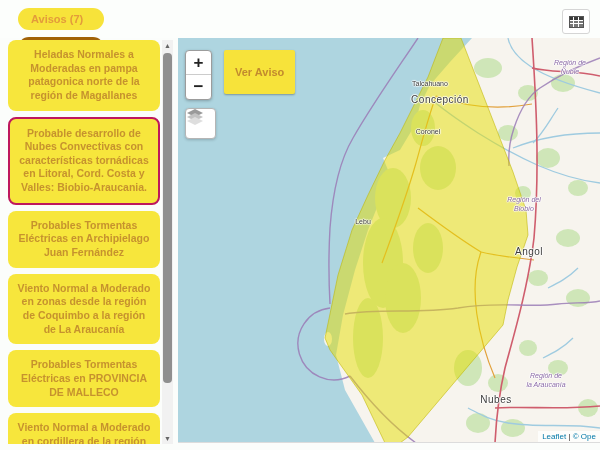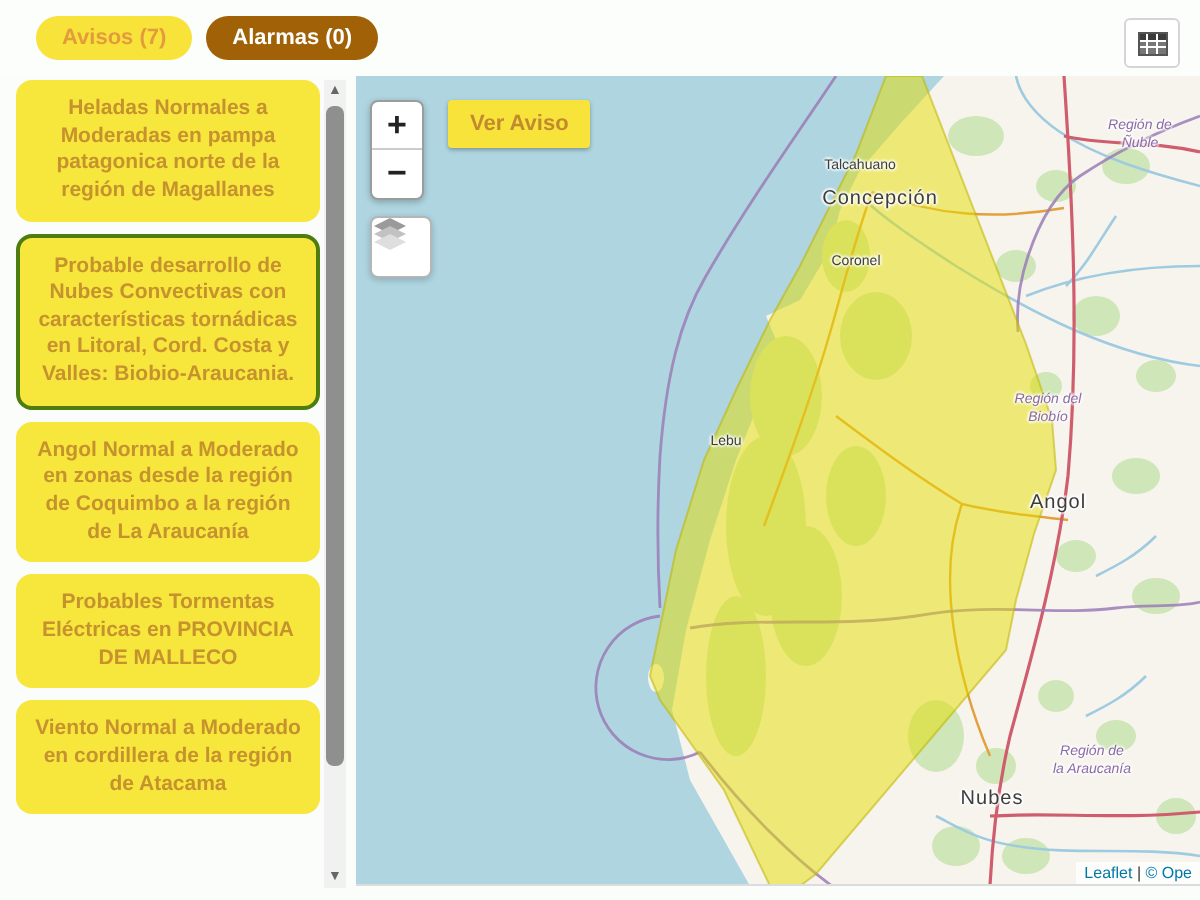--- a/index.html
+++ b/index.html
@@ -2,41 +2,41 @@
 <html><head>
 <meta charset="utf-8">
 <style>
   * { margin:0; padding:0; box-sizing:border-box; }
   html,body { width:600px; height:450px; overflow:hidden; background:#fdfffd;
               font-family:"Liberation Sans", sans-serif; }
   .app { position:relative; width:600px; height:450px; background:#fbfdfb; }
 
   
   .header { position:absolute; left:0; top:0; width:600px; height:38px; background:#fcfefc; }
-  .tabs { position:absolute; left:18px; top:8px; display:flex; gap:7px; }
+  .tabs { position:absolute; left:18px; top:8px; display:flex; gap:7px;flex-direction:column; }
   .tab { padding:5px 13px; border-radius:13px; font-size:11px; font-weight:bold;
          cursor:pointer; white-space:nowrap; }
   .tab-avisos  { background:#f7e33a; color:#e39b3b; }
   .tab-alertas { background:#f28e0e; color:#fdeec4; }
   .tab-alarmas { background:#a16207; color:#ffffff; }
   .grid-btn { position:absolute; right:10px; top:9px; width:28px; height:25px;
               background:#fff; border:1px solid #d5d5d5; border-radius:3px;
               display:flex; align-items:center; justify-content:center; cursor:pointer; }
   .grid-ico { width:15px; height:12px; background:#8a8a8a; border:1px solid #555;
               display:grid; grid-template-columns:1fr 1fr 1fr; grid-template-rows:3px 1fr 1fr; gap:1px;
               background:#fff; }
   .grid-ico span { background:#777; }
   .grid-ico span.hd { background:#3c3c3c; }
 
   
   .sidebar { position:absolute; left:8px; top:40px; width:152px; height:404px; overflow:hidden; }
   .alert-item { background:#f7e63c; color:#c6922e; border-radius:8px;
                 font-size:10.5px; font-weight:bold; line-height:1.3; text-align:center;
                 padding:8px 8px; margin-bottom:6px; cursor:pointer; }
-  .alert-item.selected { border:2px solid #4d7c0f; }
+  .alert-item.selected { border:2px solid #be185d; }
   .scrollbar { position:absolute; left:162px; top:40px; width:11px; height:404px;
                background:#f1f1f1; }
   .sb-arrow { position:absolute; left:0; width:11px; height:11px; color:#666; font-size:7px;
               text-align:center; line-height:11px; cursor:pointer; }
   .sb-thumb { position:absolute; left:1px; top:13px; width:9px; height:330px;
               background:#8f8f8f; border-radius:4px; cursor:grab; }
 
   
   .map { position:absolute; left:178px; top:38px; width:422px; height:405px;
          overflow:hidden; border-bottom:1px solid #dcdcdc; background:#aed5e0; }
@@ -50,21 +50,21 @@
 
   .zoombox { position:absolute; left:7px; top:12px; width:27px; background:#fff;
              border:1px solid #9c9c9c; border-radius:4px; box-shadow:0 1px 3px rgba(0,0,0,.25); }
   .zoombtn { width:100%; height:24px; font-size:17px; font-weight:bold; color:#222;
              text-align:center; line-height:24px; cursor:pointer; }
   .zoombtn:first-child { border-bottom:1px solid #ccc; }
   .layersbox { position:absolute; left:7px; top:70px; width:31px; height:31px; background:#fff;
                border:1px solid #b5b5b5; border-radius:4px; display:flex; align-items:center;
                justify-content:center; cursor:pointer; box-shadow:0 1px 3px rgba(0,0,0,.2); }
   .veraviso { position:absolute; left:46px; top:12px; background:#f7e33a; color:#c28a2e;
-              font-size:11px; font-weight:bold; padding:6px 11px; border-radius:2px;
+              font-size:11px; font-weight:bold; padding:16px 11px; border-radius:2px;
               cursor:pointer; box-shadow:0 1px 2px rgba(0,0,0,.3); }
   .attribution { position:absolute; right:0; bottom:0; background:rgba(255,255,255,.78);
                  font-size:8px; padding:1px 4px; color:#333; }
   .attribution .lnk { color:#0078a8; cursor:pointer; }
 </style>
 </head>
 <body>
 
 <div class="app">
 
@@ -84,21 +84,22 @@
         <span></span>
           <span></span>
           <span></span>
       </div>
     </div>
   </div>
 
   <div class="sidebar">
       <div class="alert-item">Heladas Normales a Moderadas en pampa patagonica norte de la región de Magallanes</div>
       <div class="alert-item selected">Probable desarrollo de Nubes Convectivas con características tornádicas en Litoral, Cord. Costa y Valles: Biobio-Araucania.</div>
-      <div class="alert-item">Angol Normal a Moderado en zonas desde la región de Coquimbo a la región de La Araucanía</div>
+      <div class="alert-item">Probables Tormentas Eléctricas en Archipielago Juan Fernández</div>
+      <div class="alert-item">Viento Normal a Moderado en zonas desde la región de Coquimbo a la región de La Araucanía</div>
       <div class="alert-item">Probables Tormentas Eléctricas en PROVINCIA DE MALLECO</div>
       <div class="alert-item">Viento Normal a Moderado en cordillera de la región de Atacama</div>
     </div>
   <div class="scrollbar">
     <div class="sb-arrow" style="top:0;">▲</div>
     <div class="sb-thumb"></div>
     <div class="sb-arrow" style="bottom:0;">▼</div>
   </div>
 
   <div class="map">

